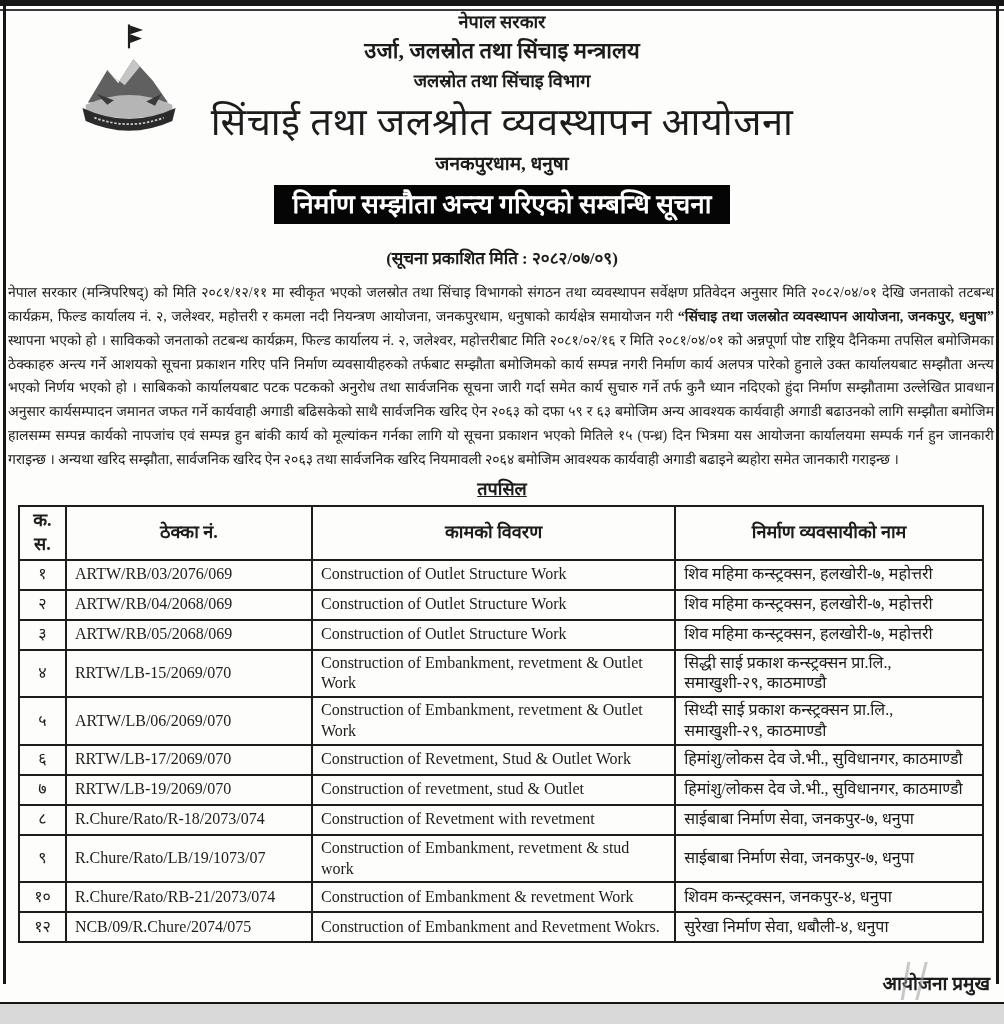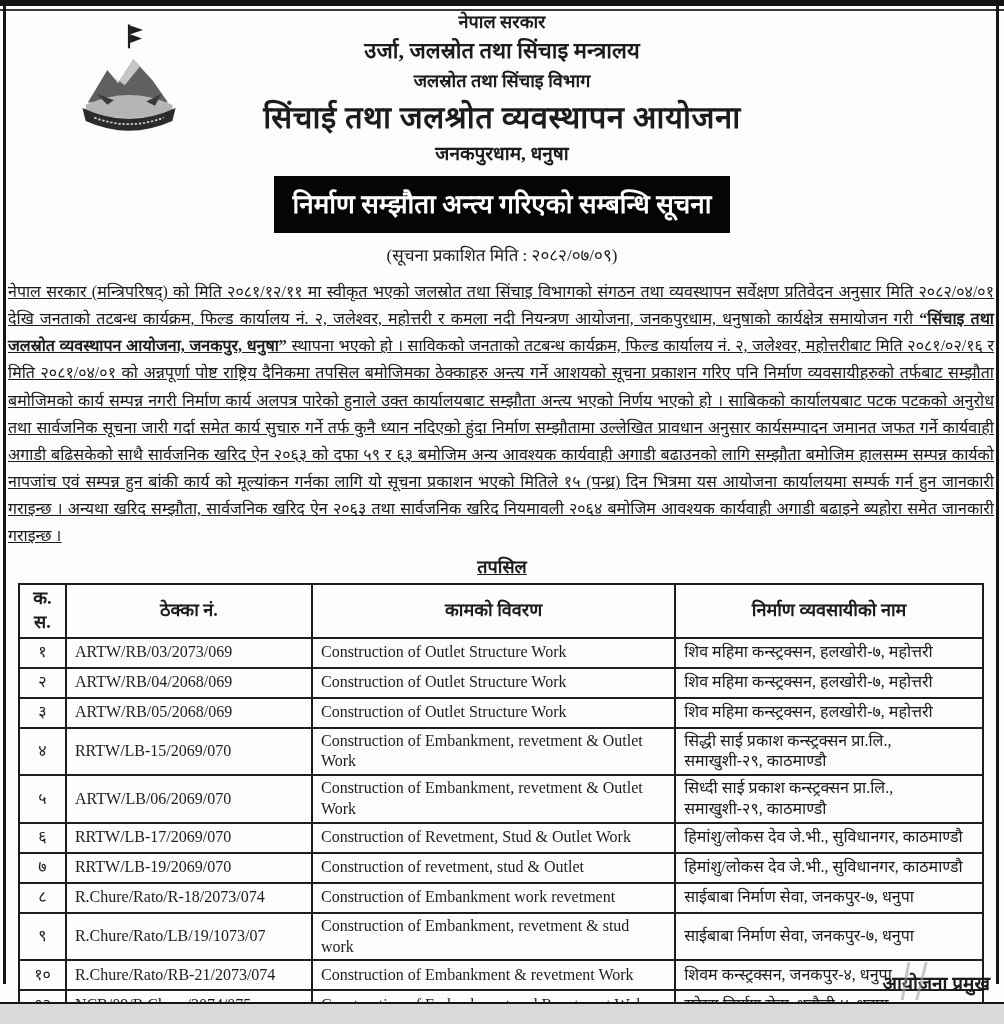--- a/index.html
+++ b/index.html
@@ -15,31 +15,31 @@
   .right-border{position:absolute;top:6px;bottom:20px;right:5px;width:3px;background:#151515;}
   .bottom-bar{position:absolute;left:0;right:0;top:1002px;height:6px;background:#151515;}
   .scan-edge{position:absolute;left:0;right:0;top:1008px;bottom:0;background:#e8e8e7;}
 
   .emblem{position:absolute;left:64px;top:18px;width:130px;height:130px;}
 
   .header{padding-top:10px;text-align:center;line-height:1.35;}
   .h-gov{font-size:18px;font-weight:bold;}
   .h-ministry{font-size:22px;font-weight:bold;margin-top:2px;}
   .h-dept{font-size:18px;font-weight:bold;margin-top:3px;}
-  .h-project{font-size:31px;font-weight:bold;margin-top:4px;letter-spacing:0.5px;}
+  .h-project{font-size:38px;font-weight:normal;margin-top:4px;letter-spacing:0.5px;}
   .h-location{font-size:19px;font-weight:bold;margin-top:2px;}
   .title-box{
     display:inline-block;background:#050505;color:#fff;
-    font-size:26px;font-weight:bold;padding:11px 18px;margin-top:9px;
-  }
-  .pub-date{font-size:17px;font-weight:normal;margin-top:12px;}
+    font-size:26px;font-weight:bold;padding:2px 18px;margin-top:9px;
+  }
+  .pub-date{font-size:17px;font-weight:bold;margin-top:24px;}
 
   .body-para{
     margin:10px 10px 0 8px;text-align:justify;
-    font-size:16px;line-height:1.7;text-decoration:underline;
+    font-size:14px;line-height:1.7;
   }
   .tapsil{
     text-align:center;font-size:18px;font-weight:bold;
     text-decoration:underline;margin-top:4px;
   }
 
   table.contracts{
     width:966px;margin:5px 0 0 18px;border-collapse:collapse;
     border:2px solid #1d1d1d;
   }
@@ -131,21 +131,21 @@
       <tr>
         <th class="col-sn">क. स.</th>
         <th class="col-contract">ठेक्का नं.</th>
         <th class="col-work">कामको विवरण</th>
         <th class="col-contractor">निर्माण व्यवसायीको नाम</th>
       </tr>
     </thead>
     <tbody>
         <tr>
           <td class="col-sn">१</td>
-          <td class="col-contract">ARTW/RB/03/2073/069</td>
+          <td class="col-contract">ARTW/RB/03/2076/069</td>
           <td class="col-work">Construction of Outlet Structure Work</td>
           <td class="col-contractor">शिव महिमा कन्स्ट्रक्सन, हलखोरी-७, महोत्तरी</td>
         </tr>
         <tr>
           <td class="col-sn">२</td>
           <td class="col-contract">ARTW/RB/04/2068/069</td>
           <td class="col-work">Construction of Outlet Structure Work</td>
           <td class="col-contractor">शिव महिमा कन्स्ट्रक्सन, हलखोरी-७, महोत्तरी</td>
         </tr>
         <tr>
@@ -174,21 +174,21 @@
         </tr>
         <tr>
           <td class="col-sn">७</td>
           <td class="col-contract">RRTW/LB-19/2069/070</td>
           <td class="col-work">Construction of revetment, stud &amp; Outlet</td>
           <td class="col-contractor">हिमांशु/लोकस देव जे.भी., सुविधानगर, काठमाण्डौ</td>
         </tr>
         <tr>
           <td class="col-sn">८</td>
           <td class="col-contract">R.Chure/Rato/R-18/2073/074</td>
-          <td class="col-work">Construction of Embankment work revetment</td>
+          <td class="col-work">Construction of Revetment with revetment</td>
           <td class="col-contractor">साईबाबा निर्माण सेवा, जनकपुर-७, धनुपा</td>
         </tr>
         <tr>
           <td class="col-sn">९</td>
           <td class="col-contract">R.Chure/Rato/LB/19/1073/07</td>
           <td class="col-work">Construction of Embankment, revetment &amp; stud work</td>
           <td class="col-contractor">साईबाबा निर्माण सेवा, जनकपुर-७, धनुपा</td>
         </tr>
         <tr>
           <td class="col-sn">१०</td>

